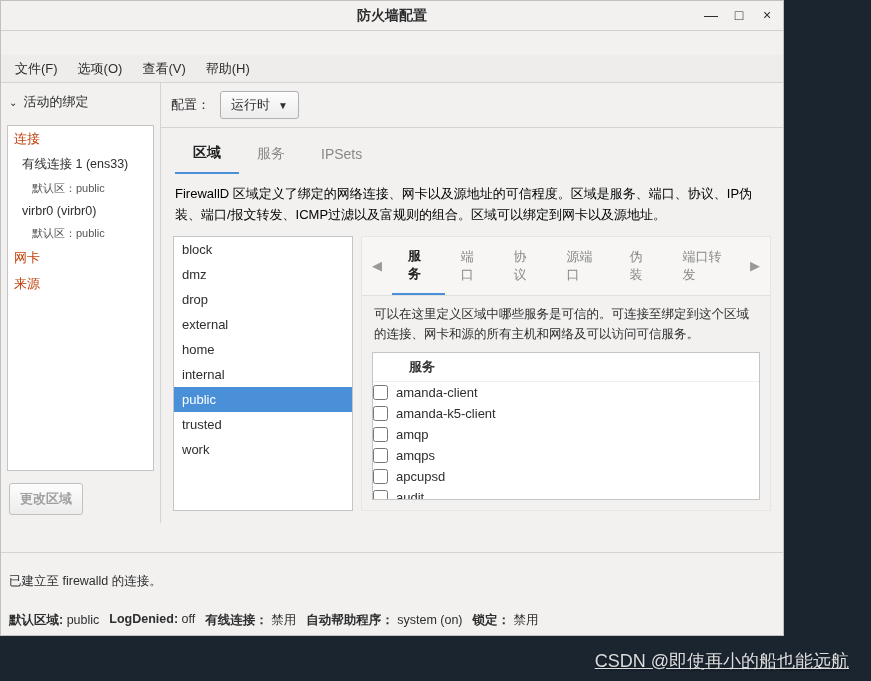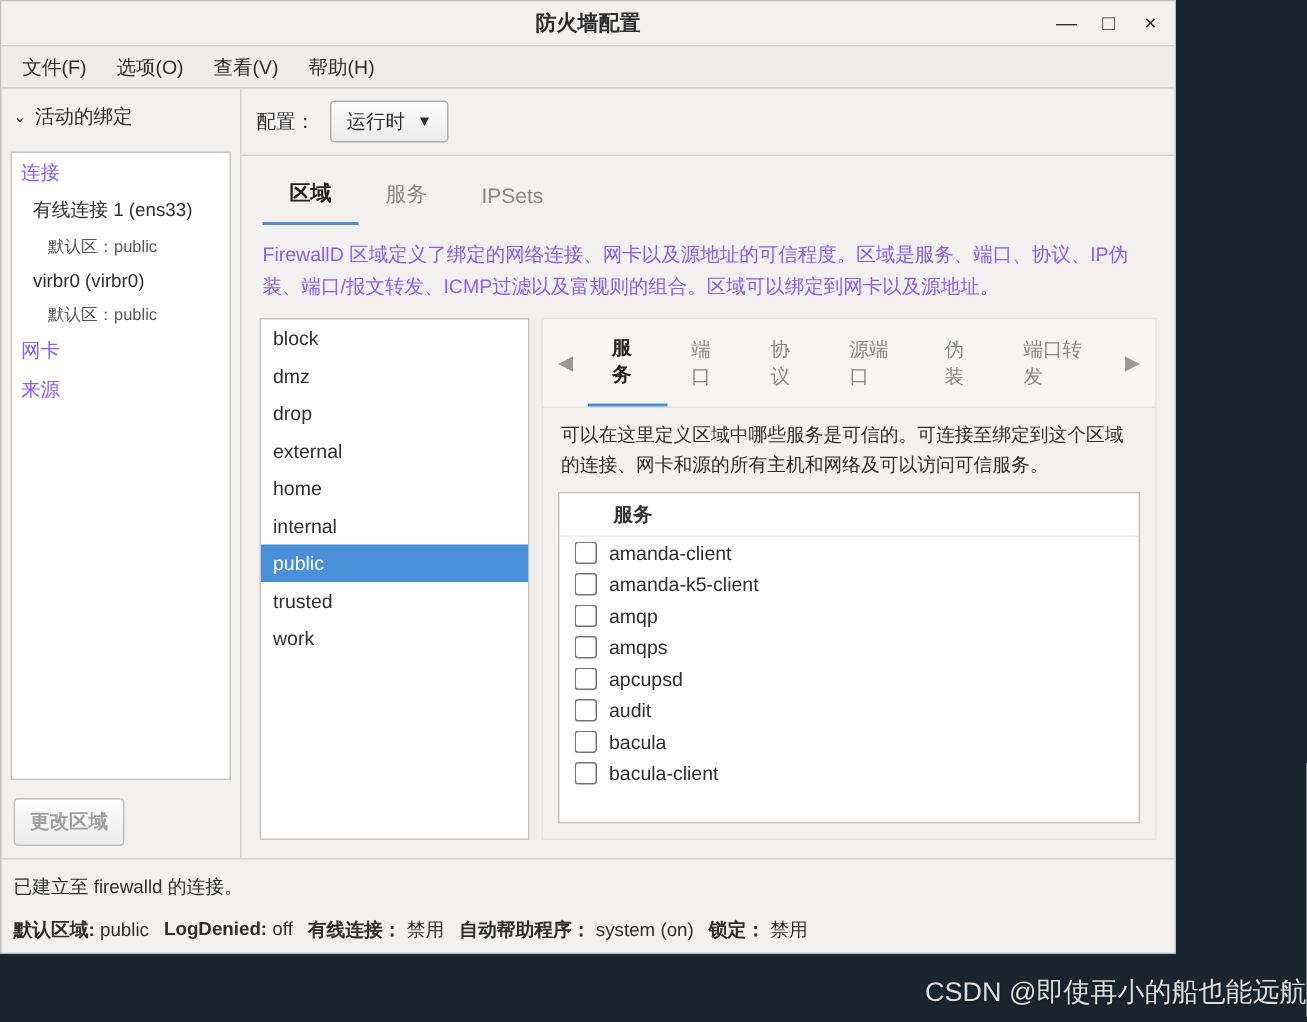--- a/index.html
+++ b/index.html
@@ -2,59 +2,59 @@
 <html><head>
 <meta charset="utf-8">
 <style>
 * { box-sizing: border-box; margin: 0; padding: 0; }
 body { font-family: "Microsoft YaHei", sans-serif; font-size: 13px; color: #2e2e2e; background: #1a2530; width: 871px; height: 681px; position: relative; }
 .window { background: #f2f1f0; width: 784px; height: 636px; display: flex; flex-direction: column; border: 1px solid #c0c0c0; position: relative; }
 .titlebar { height: 30px; display: flex; align-items: center; justify-content: center; background: #f2f1f0; position: relative; border-bottom: 1px solid #d0d0d0; }
 .titlebar-title { font-weight: bold; font-size: 14px; }
 .window-controls { position: absolute; right: 8px; top: 6px; display: flex; gap: 12px; }
 .window-controls span { display: inline-flex; width: 16px; height: 16px; align-items: center; justify-content: center; cursor: pointer; font-size: 14px; }
-.menubar { height: 28px; display: flex; align-items: center; padding: 0 6px; gap: 4px; border-bottom: 1px solid #d4d4d4; background: #eeedeb; }
+.menubar { height: 28px; display: flex; align-items: center; padding: 0 6px; gap: 4px; border-bottom: 1px solid #d4d4d4; background: #eeedeb; margin-top: 24px; }
 .menubar-item { padding: 3px 8px; cursor: pointer; }
 .toolbar { display: flex; align-items: center; padding: 8px 10px; gap: 10px; border-bottom: 1px solid #d4d4d4; }
 .toolbar-label { font-size: 13px; }
 .dropdown { display: flex; align-items: center; border: 1px solid #b0b0b0; border-radius: 3px; padding: 4px 10px; background: linear-gradient(#fdfdfd,#ececec); cursor: pointer; gap: 8px; }
 .dropdown .caret { font-size: 10px; }
 .main { flex: 1; display: flex; overflow: hidden; }
 .leftpane { width: 160px; border-right: 1px solid #d4d4d4; display: flex; flex-direction: column; }
 .leftpane-header { display: flex; align-items: center; padding: 10px 8px; gap: 6px; cursor: pointer; }
 .expander-icon { font-size: 10px; }
 .conn-box { border: 1px solid #c5c5c5; margin: 4px 6px; background: #fff; flex: 1; overflow: auto; }
 .conn-item { padding: 4px 6px; }
-.conn-item.h { font-weight: normal; color: #8b5cf6; }
+.conn-item.h { font-weight: normal; color: #c2410c; }
 .conn-sub { padding-left: 14px; font-size: 12.5px; }
 .conn-small { font-size: 11px; color: #555; padding-left: 24px; }
 .change-zone-btn { margin: 8px; padding: 6px 10px; border: 1px solid #c0c0c0; border-radius: 3px; background: linear-gradient(#fdfdfd,#ececec); color: #a0a0a0; cursor: pointer; width: fit-content; font-weight: bold; }
 .rightpane { flex: 1; display: flex; flex-direction: column; }
 .tabs { display: flex; align-items: center; padding: 6px 14px 0 14px; }
 .tab { padding: 10px 18px; color: #888; cursor: pointer; font-size: 14px; }
 .tab.active { color: #222; font-weight: bold; border-bottom: 2px solid #4a90d9; }
-.desc { padding: 10px 14px; font-size: 13px; line-height: 1.6; color: #8b5cf6; }
+.desc { padding: 10px 14px; font-size: 13px; line-height: 1.6; color: #000000; }
 .content-row { flex: 1; display: flex; gap: 8px; padding: 0 12px 12px 12px; overflow: hidden; }
 .zone-list { width: 180px; border: 1px solid #c5c5c5; background: #fff; overflow: auto; }
 .zone-item { padding: 5px 8px; cursor: pointer; font-size: 13px; }
 .zone-item.selected { background: #4a90d9; color: #fff; }
 .detail { flex: 1; display: flex; flex-direction: column; border: 1px solid #e5e5e5; }
 .detail-tabs { display: flex; align-items: center; border-bottom: 1px solid #e0e0e0; background: #f7f6f5; }
 .detail-tabs .arrow { padding: 8px 10px; color: #999; cursor: pointer; }
 .detail-tab { padding: 10px 16px; color: #888; cursor: pointer; font-size: 13px; }
 .detail-tab.active { color: #222; font-weight: bold; border-bottom: 2px solid #4a90d9; }
 .detail-desc { padding: 8px 12px; font-size: 12.5px; line-height: 1.6; }
 .service-box { flex: 1; border: 1px solid #c5c5c5; margin: 0 10px 10px 10px; background: #fff; overflow: auto; }
 .service-header { padding: 5px 10px 5px 36px; font-size: 13px; color: #333; border-bottom: 1px solid #eee; font-weight: bold; }
-.service-row { display: flex; align-items: center; padding: 3px 10px; gap: 8px; cursor: pointer; }
+.service-row { display: flex; align-items: center; padding: 3px 0; gap: 8px; cursor: pointer; }
 .service-row input[type=checkbox] { width: 15px; height: 15px; }
-.statusbar { border-top: 1px solid #d4d4d4; padding: 10px 8px; font-size: 12.5px; }
+.statusbar { border-top: 1px solid #d4d4d4; padding: 20px 8px; font-size: 12.5px; margin-top: 29px; }
 .statusbar2 { padding: 2px 8px 6px 8px; font-size: 12.5px; display: flex; gap: 10px; flex-wrap: wrap; }
 .statusbar2 b { font-weight: bold; }
-.watermark { position: absolute; bottom: 8px; right: 0; color: #ddd; font-size: 18px; text-shadow: 0 1px 2px rgba(0,0,0,.4); }
+.watermark { position: absolute; bottom: 8px; right: 22px; color: #ddd; font-size: 18px; text-shadow: 0 1px 2px rgba(0,0,0,.4); text-decoration: underline; }
 </style>
 </head>
 <body>
 
 <div class="window">
 
   <div class="titlebar">
     <span class="titlebar-title">防火墙配置</span>
     <div class="window-controls">
       <span>—</span>

